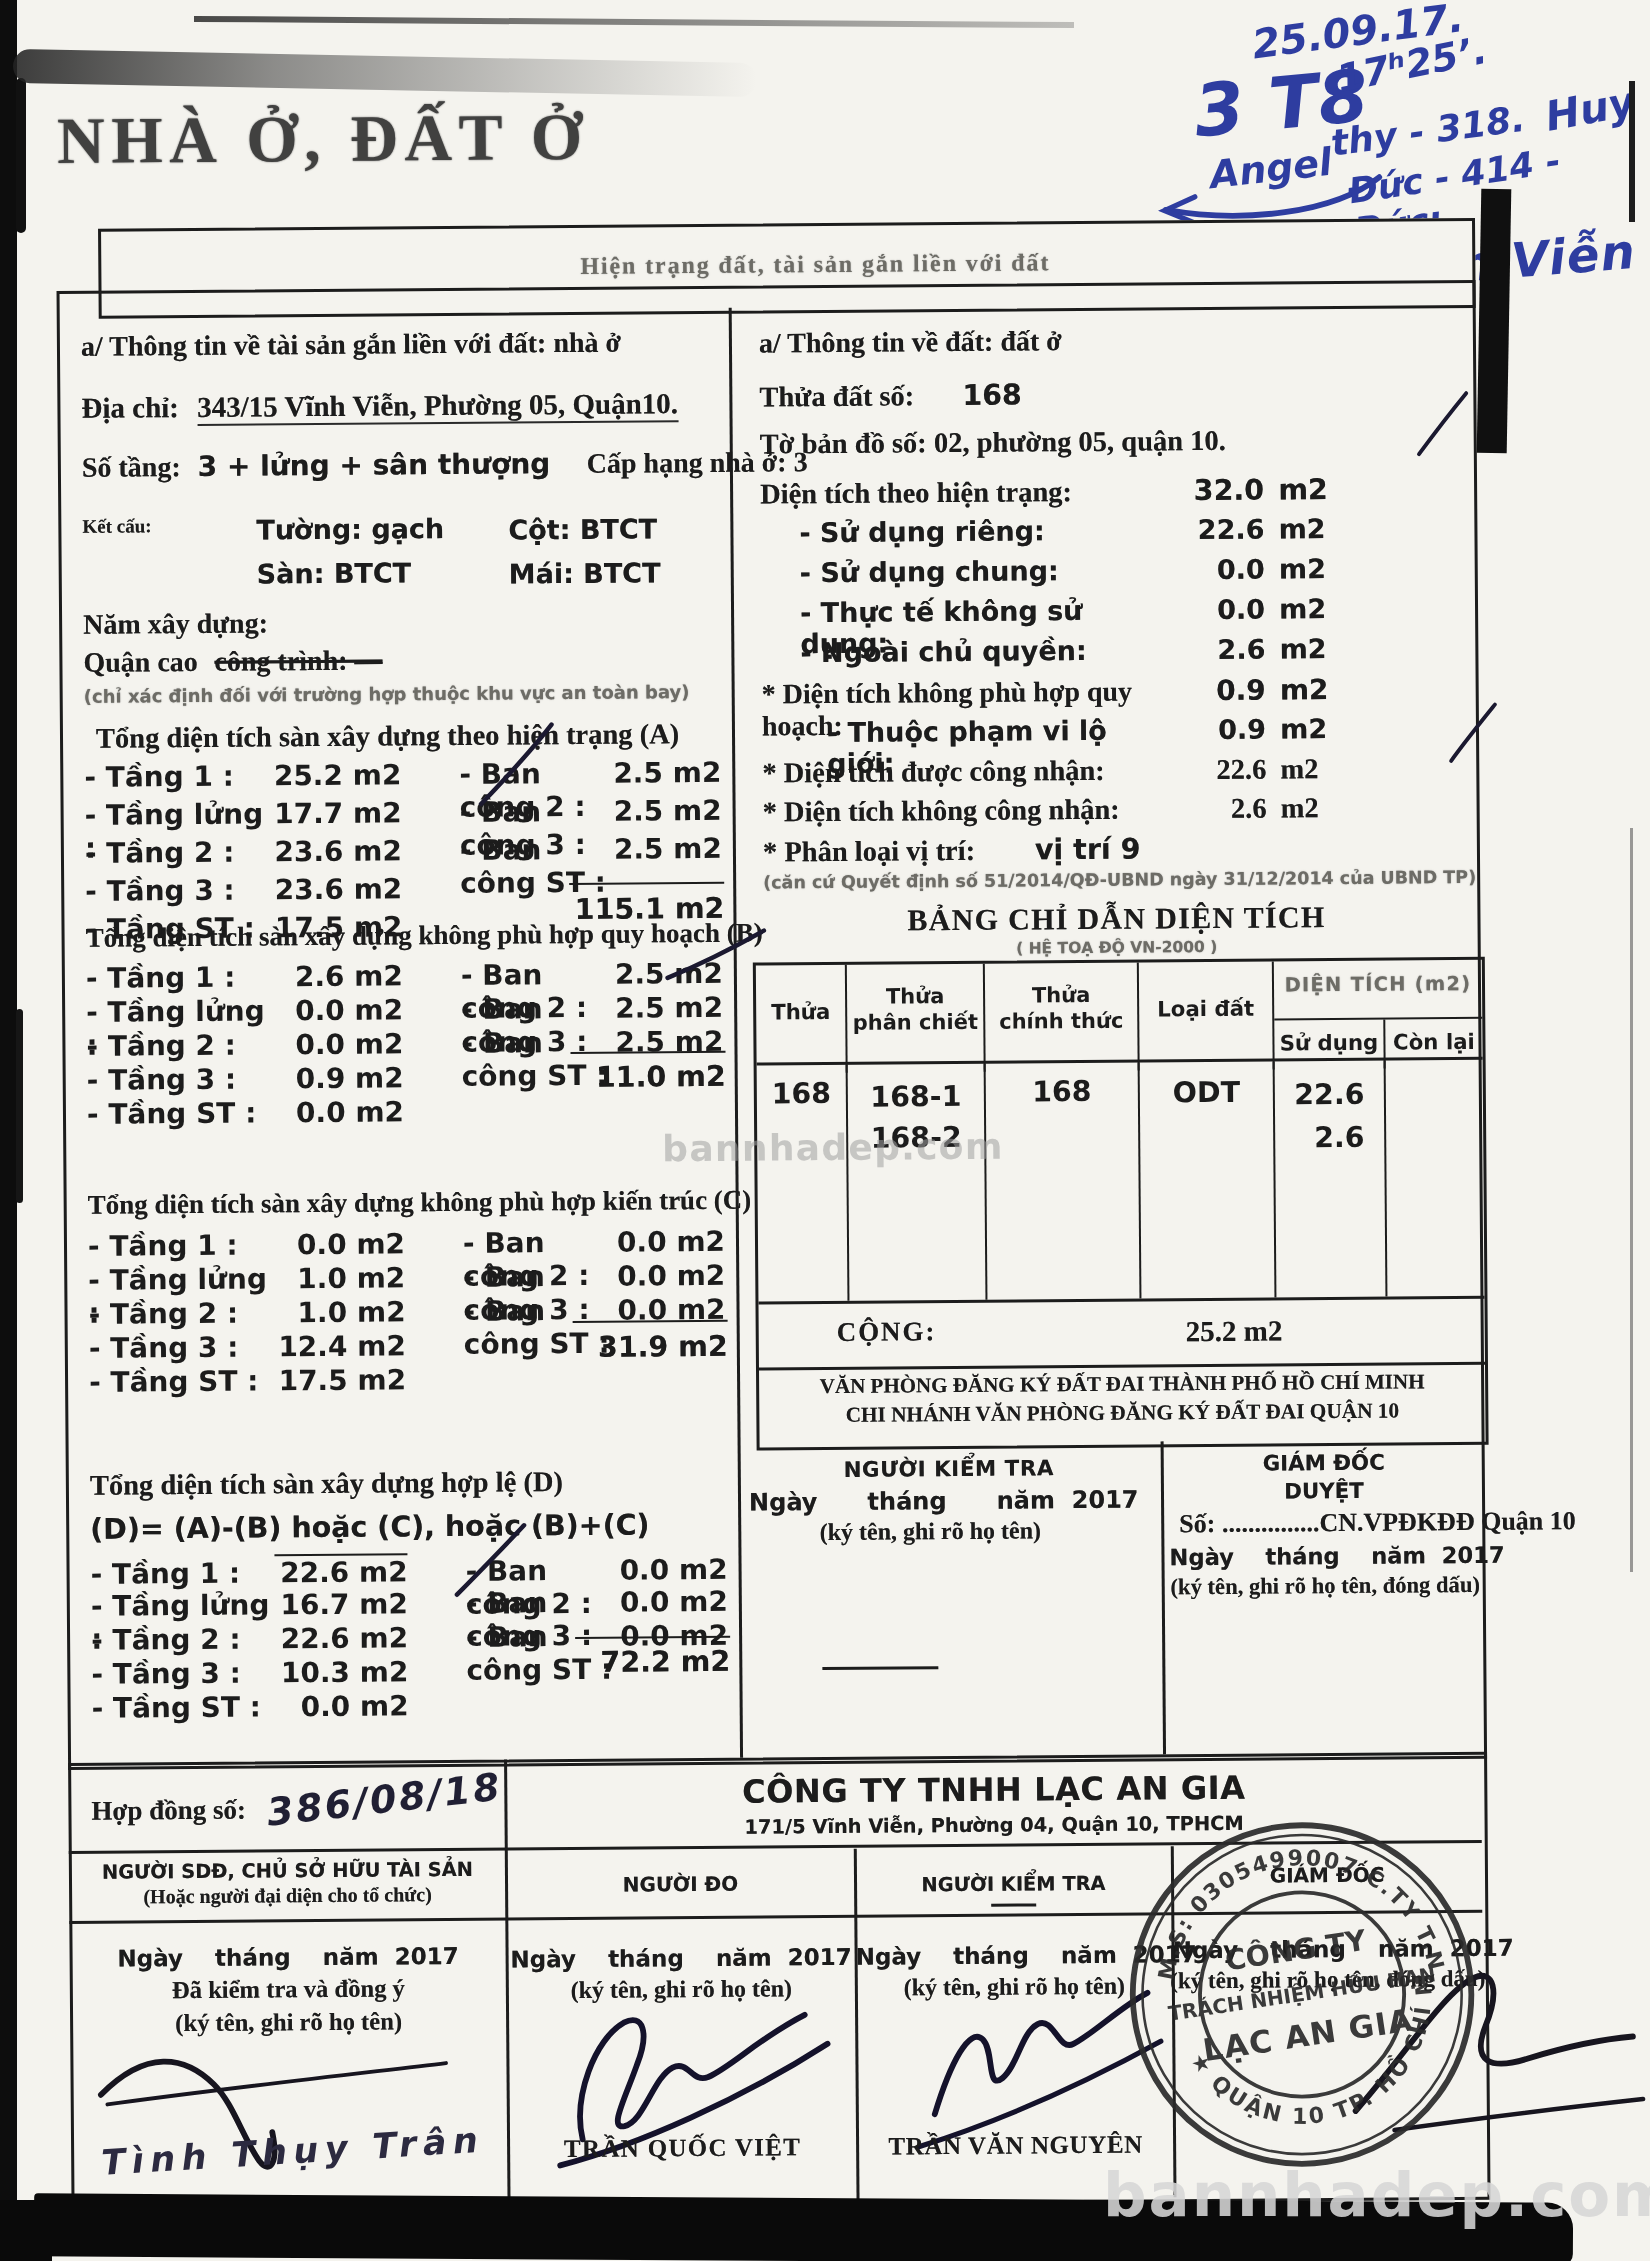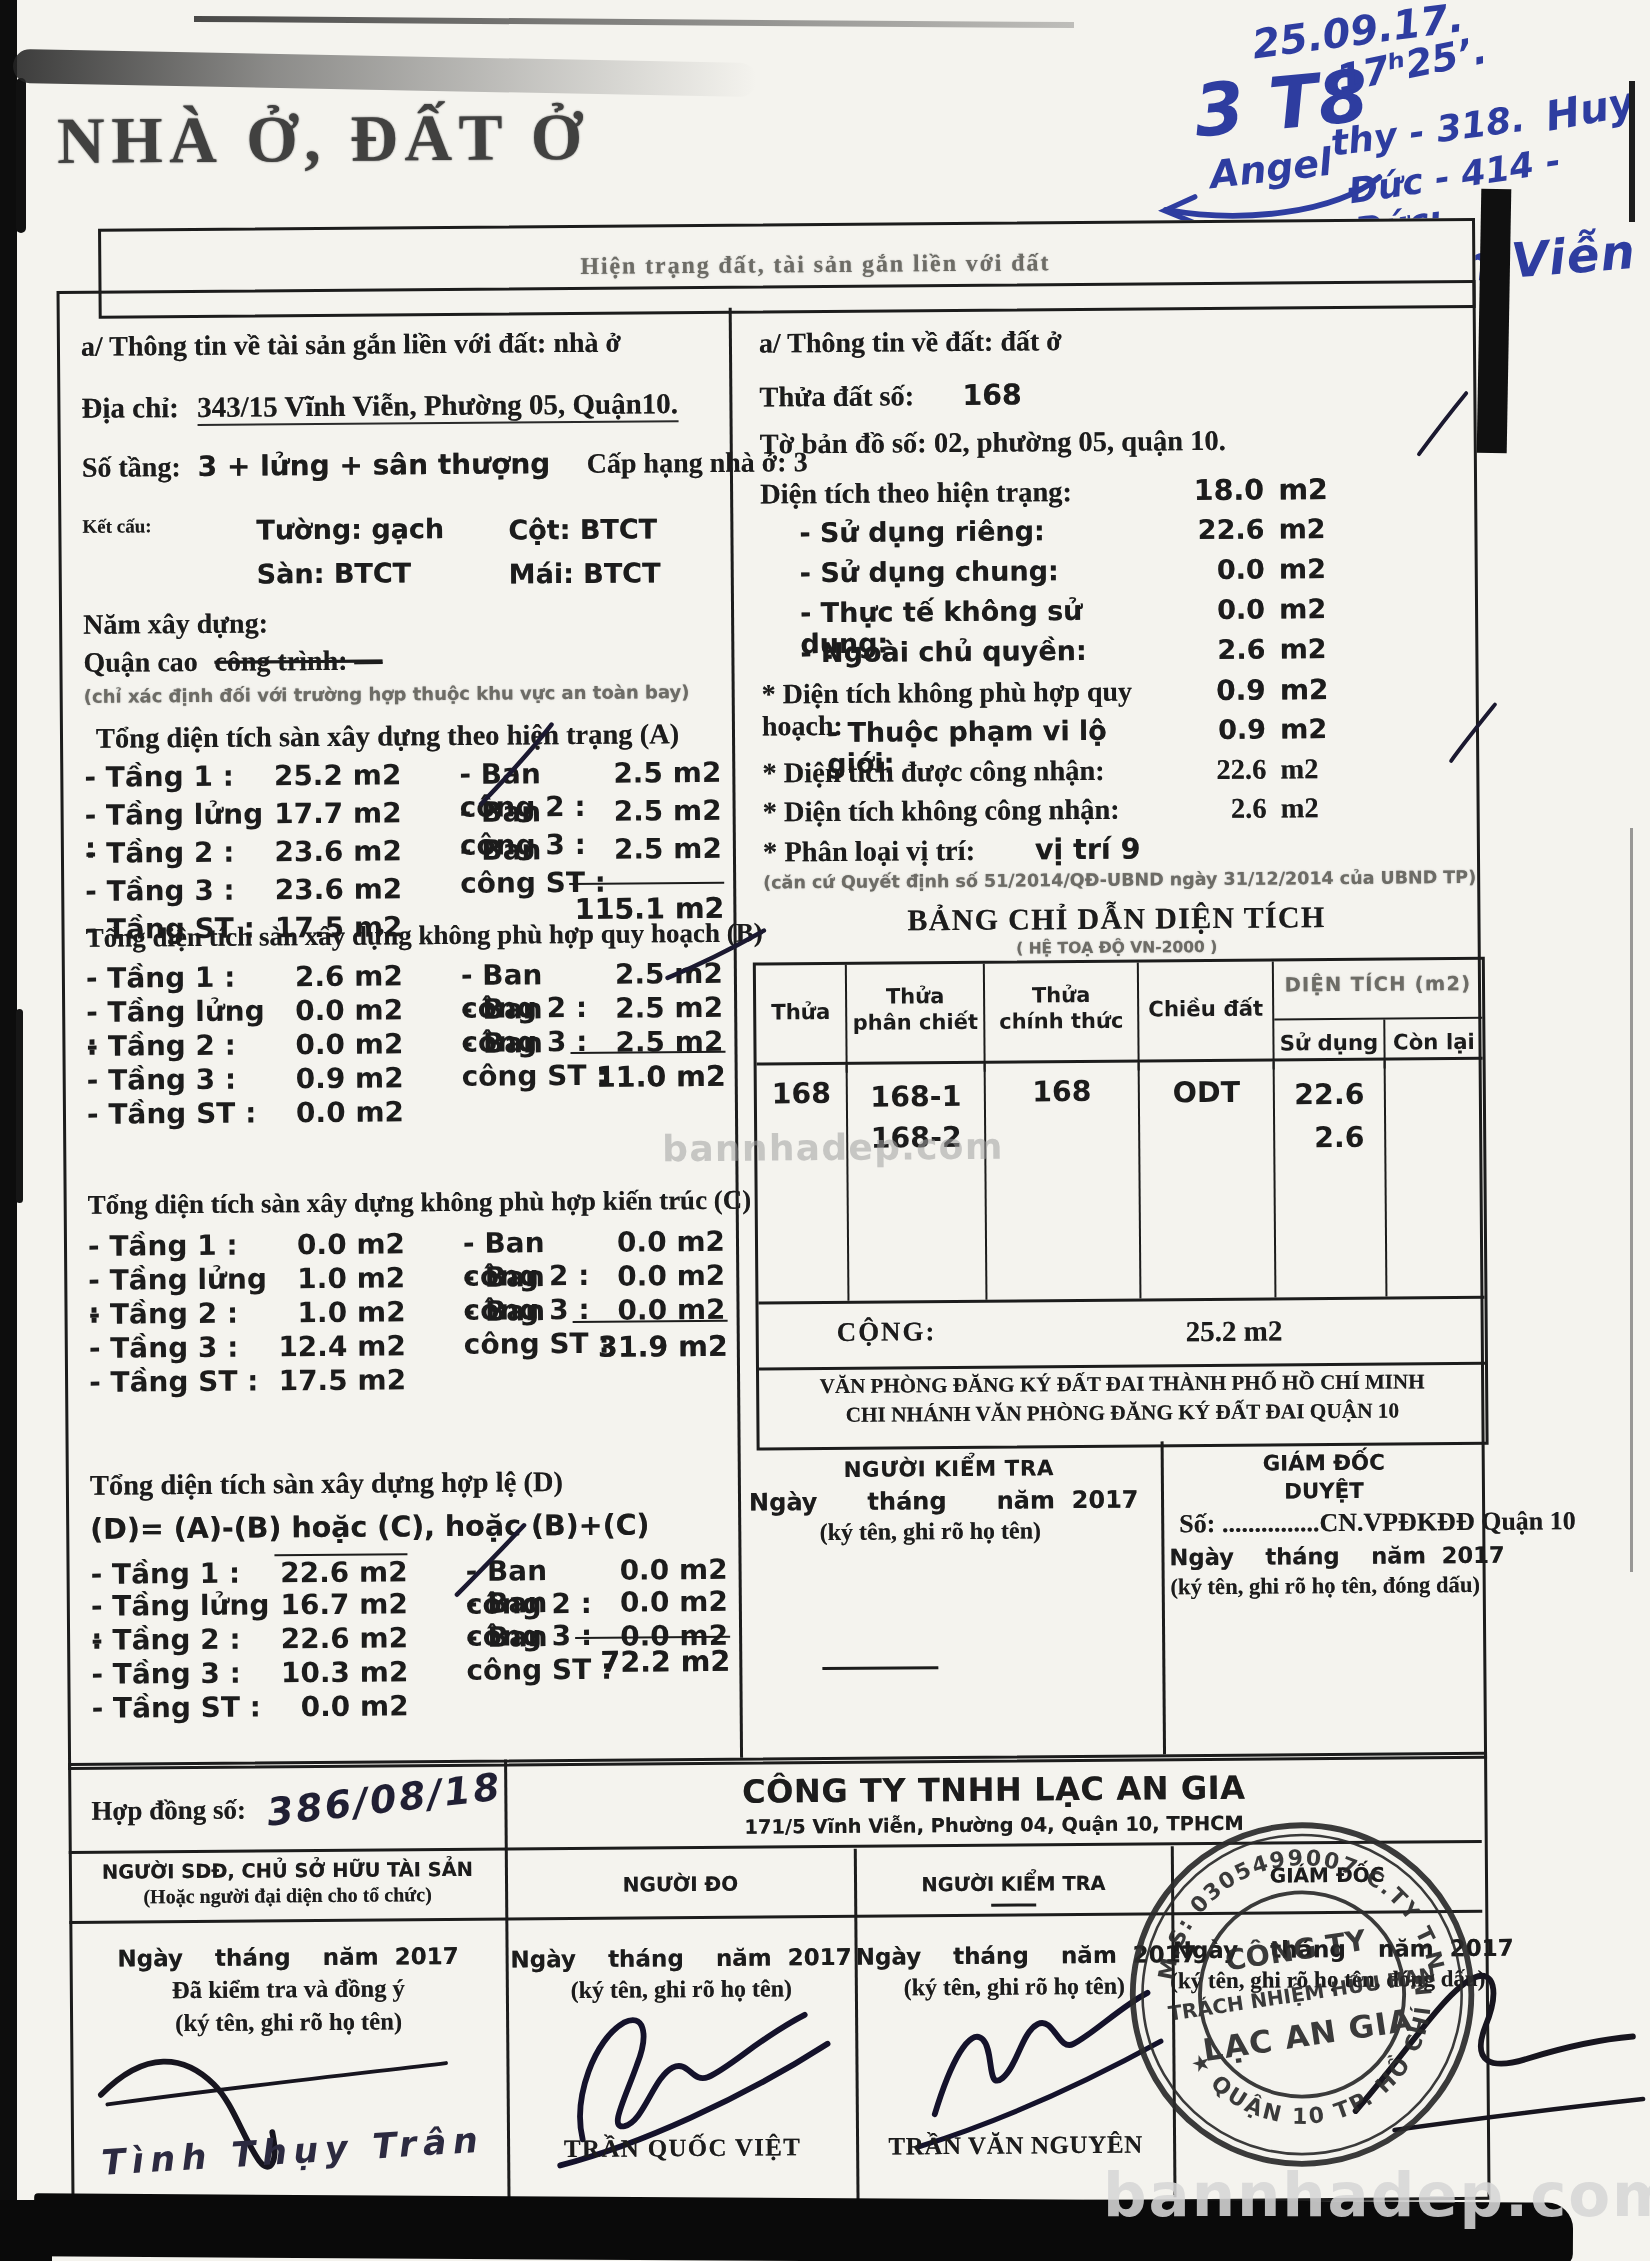--- a/index.html
+++ b/index.html
@@ -229,21 +229,21 @@
     <div class="abs sf pr" style="left:763px;top:327px;font-size:28px;">a/ Thông tin về đất: đất ở</div>
     <div class="abs pr" style="left:763px;top:380px;font-size:28.5px;">
       <span class="sf">Thửa đất số:</span>
       <span class="sans" style="margin-left:39px;">168</span>
     </div>
     <div class="abs sf pr" style="left:763px;top:428px;font-size:28.5px;">Tờ bản đồ số: 02, phường 05, quận 10.</div>
 
     <div class="abs" style="left:763px;top:477px;width:686px;">
       <div class="lrow sf pr" style="height:40px;font-size:28.5px;">
           <span class="lab">Diện tích theo hiện trạng:</span>
-          <span class="val sans">18.0</span>
+          <span class="val sans">32.0</span>
           <span class="unit sans">m2</span>
         </div>
       <div class="lrow sans pr" style="height:40px;font-size:27px;padding-left:39px;">
           <span class="lab" style="flex-basis:362px;">- Sử dụng riêng:</span>
           <span class="val">22.6</span>
           <span class="unit">m2</span>
         </div>
       <div class="lrow sans pr" style="height:40px;font-size:27px;padding-left:39px;">
           <span class="lab" style="flex-basis:362px;">- Sử dụng chung:</span>
           <span class="val">0.0</span>
@@ -294,21 +294,21 @@
       <div style="position:absolute;left:0;top:0;width:100%;height:97px;border-bottom:3.2px solid #1c1c1c;display:grid;grid-template-columns:91px 138px 154px 135px 1fr;">
         <div class="ctr" style="border-right:2.6px solid #1c1c1c;padding-top:34px;font-size:21.3px;">Thửa</div>
         <div class="ctr" style="border-right:2.6px solid #1c1c1c;padding-top:19.4px;font-size:21px;line-height:26px;">
             <div>Thửa</div>
             <div>phân chiết</div>
           </div>
         <div class="ctr" style="border-right:2.6px solid #1c1c1c;padding-top:19.4px;font-size:21px;line-height:26px;">
             <div>Thửa</div>
             <div>chính thức</div>
           </div>
-        <div class="ctr" style="border-right:2.6px solid #1c1c1c;padding-top:34px;font-size:21.3px;">Chiều đất</div>
+        <div class="ctr" style="border-right:2.6px solid #1c1c1c;padding-top:34px;font-size:21.3px;">Loại đất</div>
         <div>
           <div class="ctr faded" style="height:45px;border-bottom:2.6px solid #1c1c1c;padding-top:11.6px;font-size:19.4px;letter-spacing:1.3px;">DIỆN TÍCH (m2)</div>
           <div style="display:grid;grid-template-columns:111px 1fr;height:49px;">
             <div class="ctr" style="border-right:2.6px solid #1c1c1c;padding-top:10.3px;font-size:21.3px;">Sử dụng</div>
             <div class="ctr" style="padding-top:10.3px;font-size:21.3px;">Còn lại</div>
           </div>
         </div>
       </div>
 
       <div style="position:absolute;left:0;top:100px;width:100%;height:236px;display:grid;grid-template-columns:91px 138px 154px 135px 111px 1fr;">

